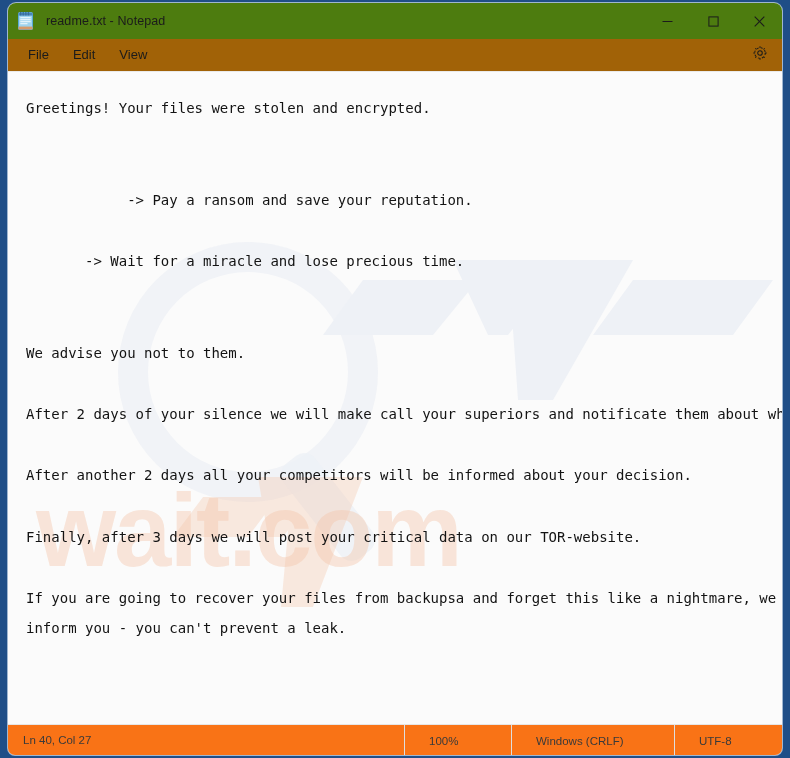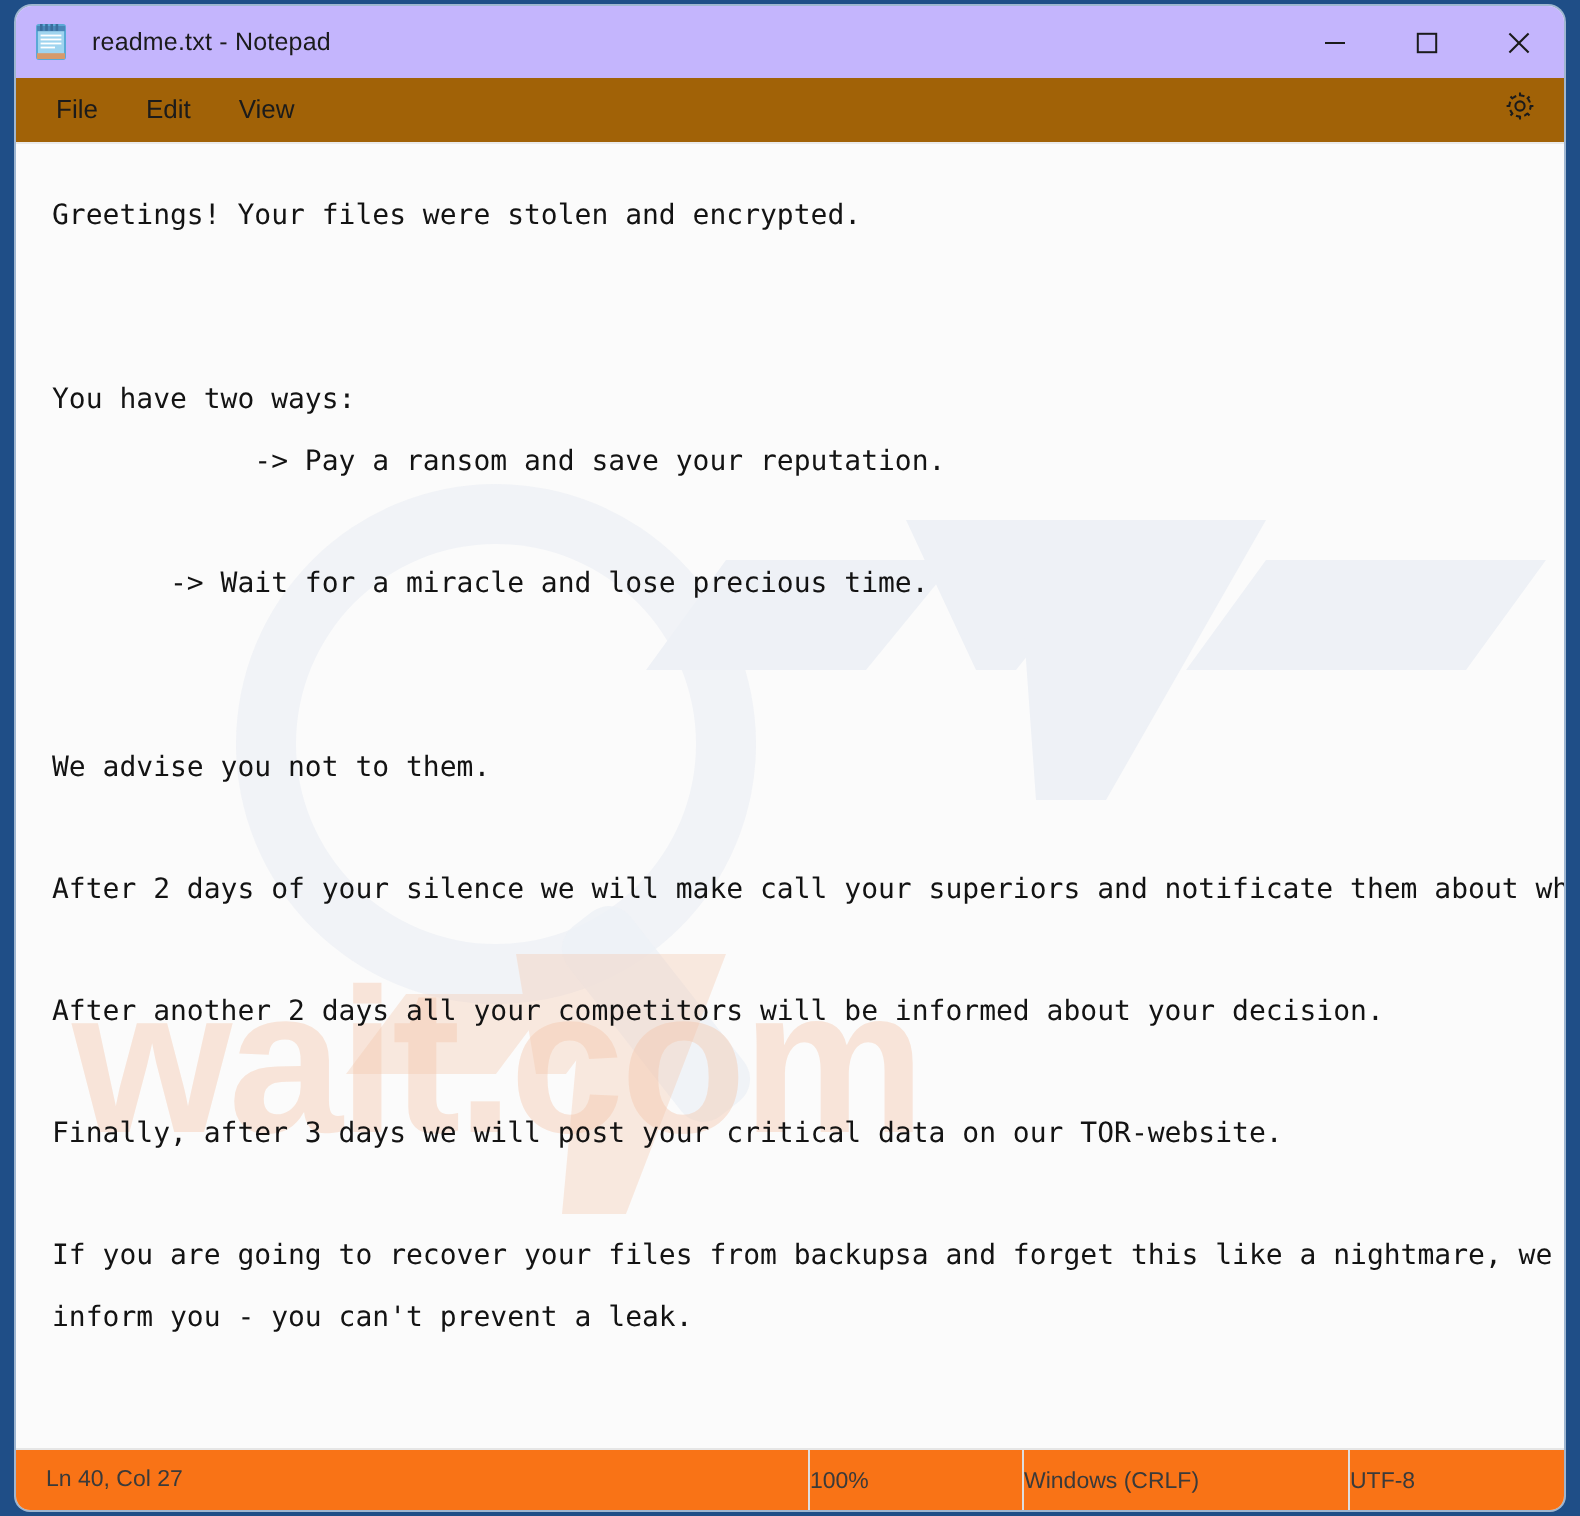--- a/index.html
+++ b/index.html
@@ -33,21 +33,21 @@
     border-radius: 8px 8px 7px 7px;
     box-shadow: 0 0 0 1px #9fb6d0;
     overflow: hidden;
     display: flex;
     flex-direction: column;
   }
 
   
   .titlebar {
     height: 36px;
-    background: #c4b5fd;
+    background: #4d7c0f;
     display: flex;
     align-items: center;
     flex: 0 0 36px;
     position: relative;
   }
   .title-left {
     display: flex;
     align-items: center;
     padding-left: 9px;
     gap: 12px;
@@ -221,21 +221,21 @@
     top: 0;
     height: 31px;
     display: flex;
     align-items: center;
   }
   .sb-cell {
     height: 31px;
     display: flex;
     align-items: center;
     border-left: 1px solid #dedede;
-    padding: 0 12px 0 0;
+    padding: 0 12px 0 24px;
     white-space: nowrap;
   }
   .sb-zoom { width: 107px; }
   .sb-eol  { width: 163px; }
   .sb-enc  { width: 108px; }
 </style>
 </head>
 <body>
 
 <div id="desktop">
@@ -322,21 +322,20 @@
             <path d="M130,10 L200,10 L150,140 L118,140 Z"></path>
           </g>
         </svg>
         <div class="wm-pcrisk">wait.com</div>
       </div>
 
       <div class="textarea">
 <div class="tline">Greetings! Your files were stolen and encrypted.</div>
 <div class="tline"></div>
 <div class="tline"></div>
-<div class="tline">You have two ways:</div>
 <div class="tline">            -&gt; Pay a ransom and save your reputation.</div>
 <div class="tline"></div>
 <div class="tline">       -&gt; Wait for a miracle and lose precious time.</div>
 <div class="tline"></div>
 <div class="tline"></div>
 <div class="tline">We advise you not to them.</div>
 <div class="tline"></div>
 <div class="tline">After 2 days of your silence we will make call your superiors and notificate them about what's happened.</div>
 <div class="tline"></div>
 <div class="tline">After another 2 days all your competitors will be informed about your decision.</div>

